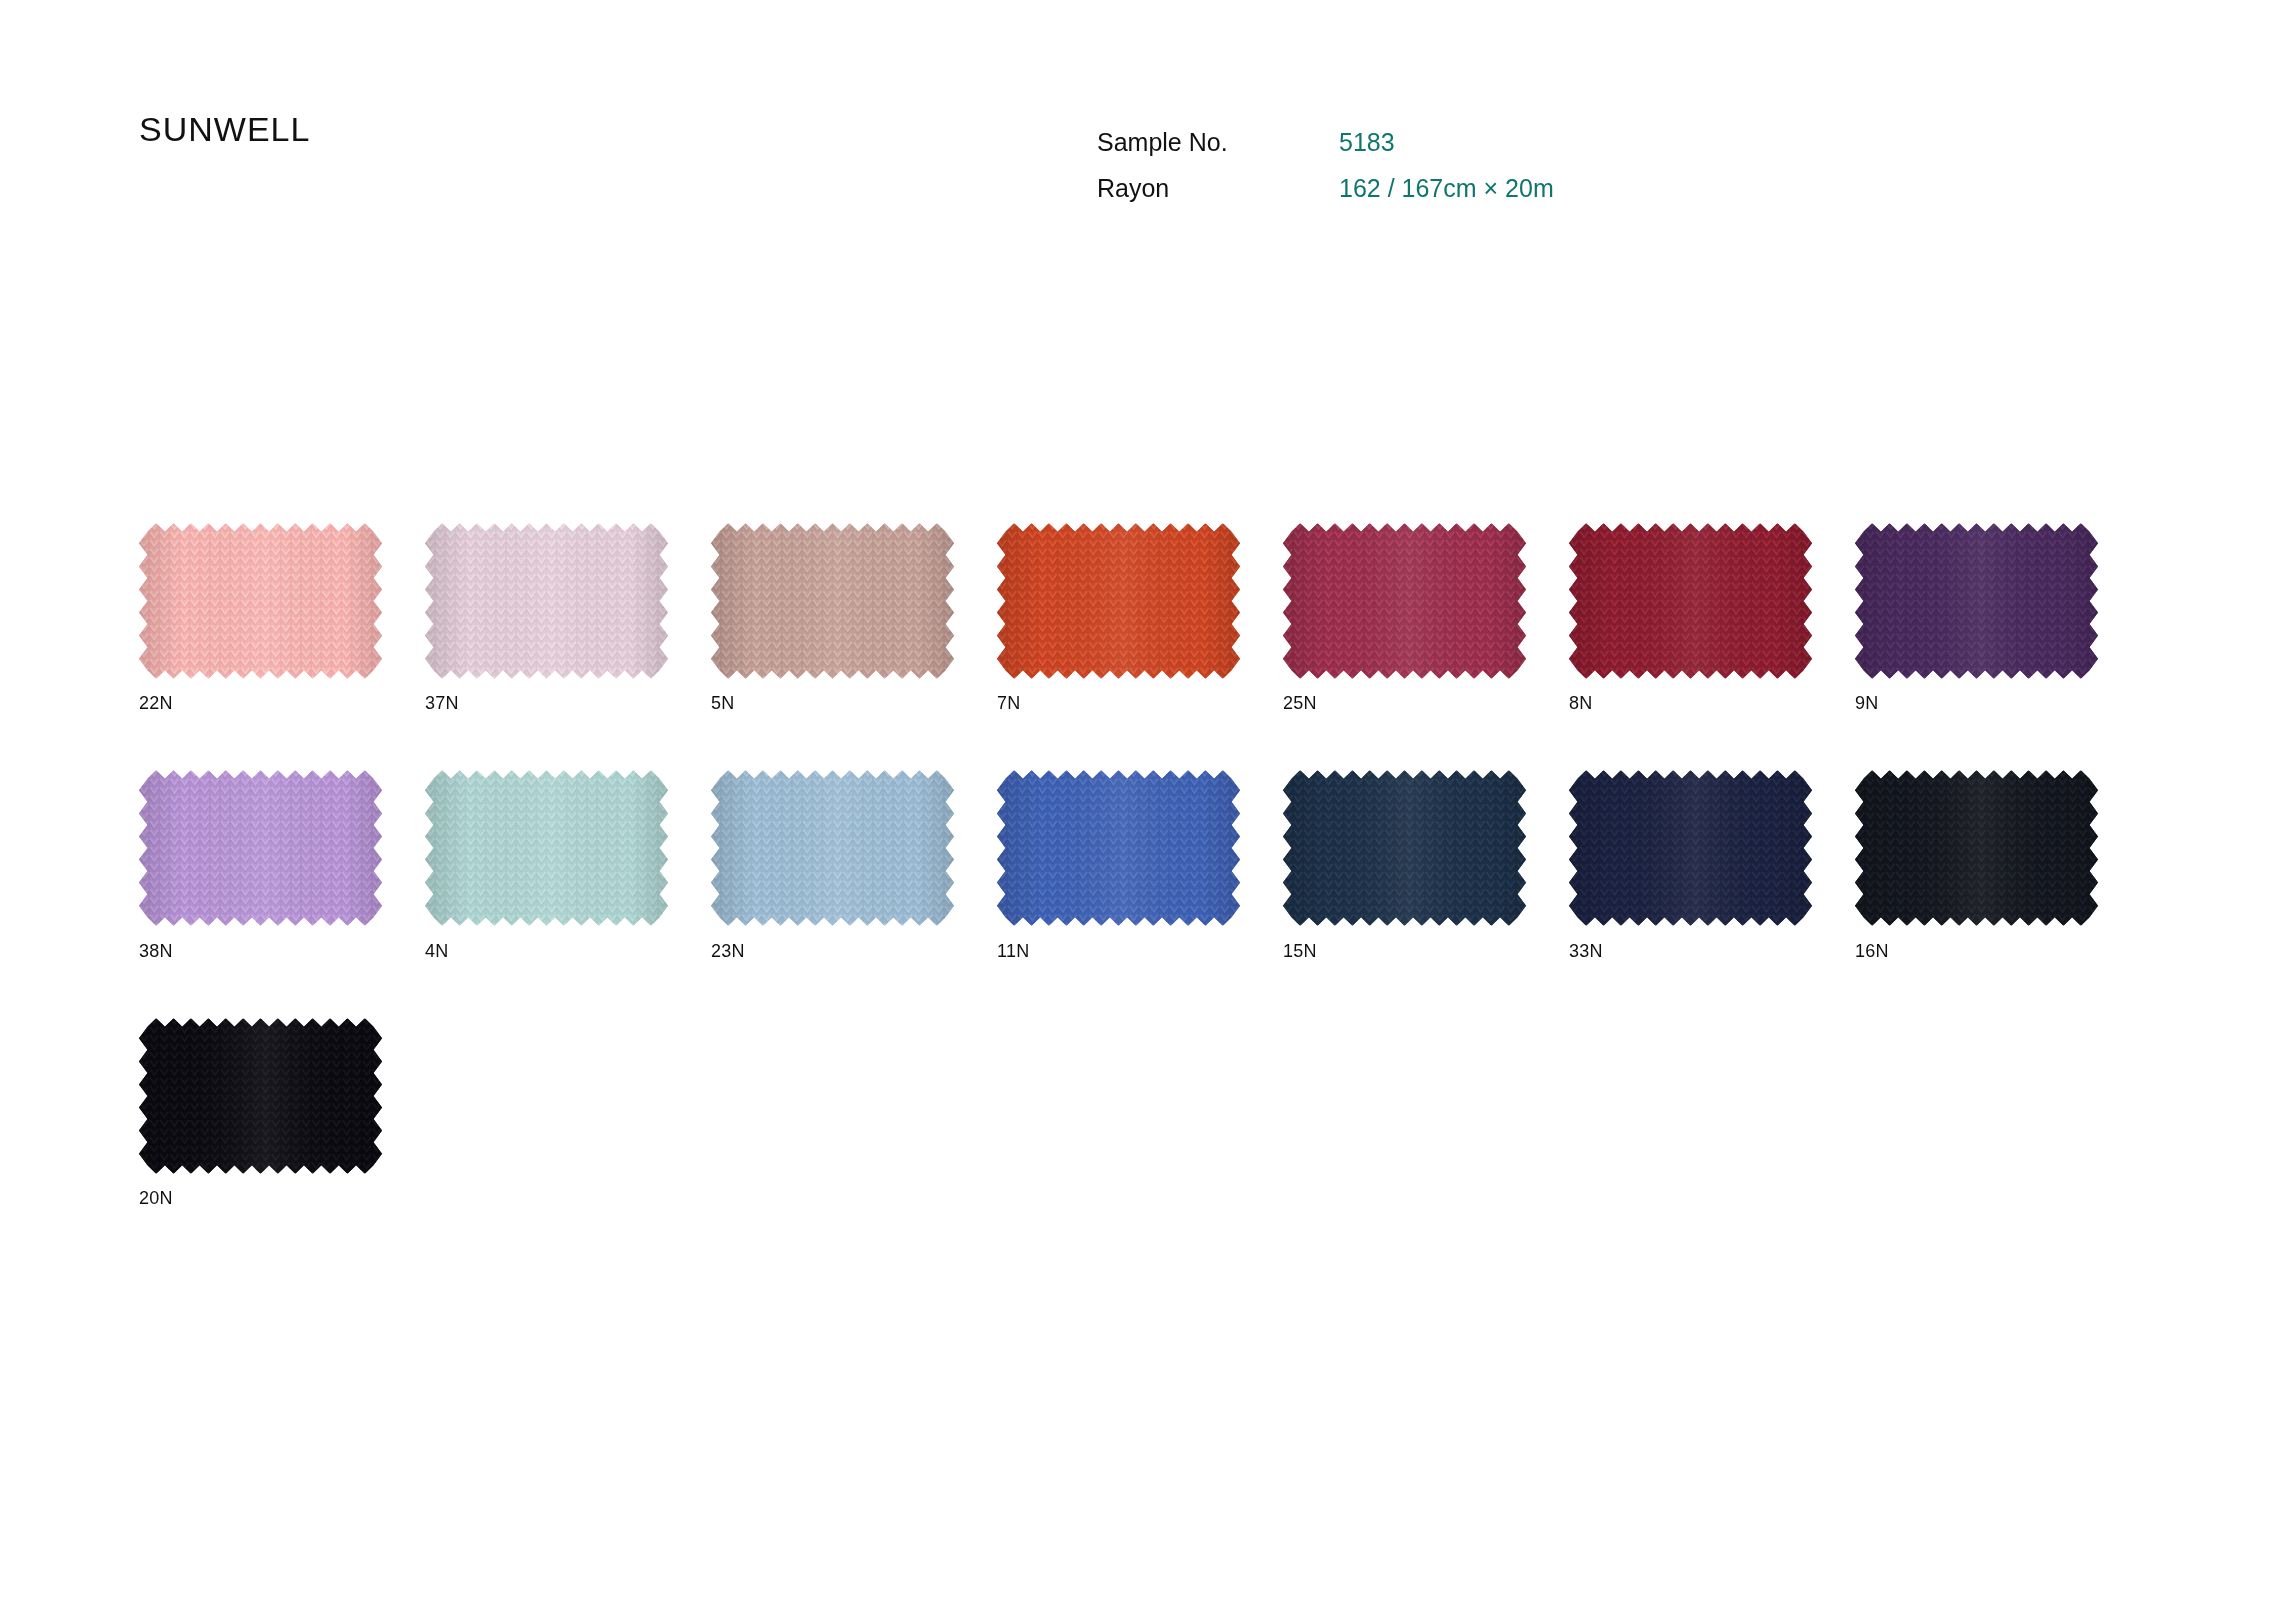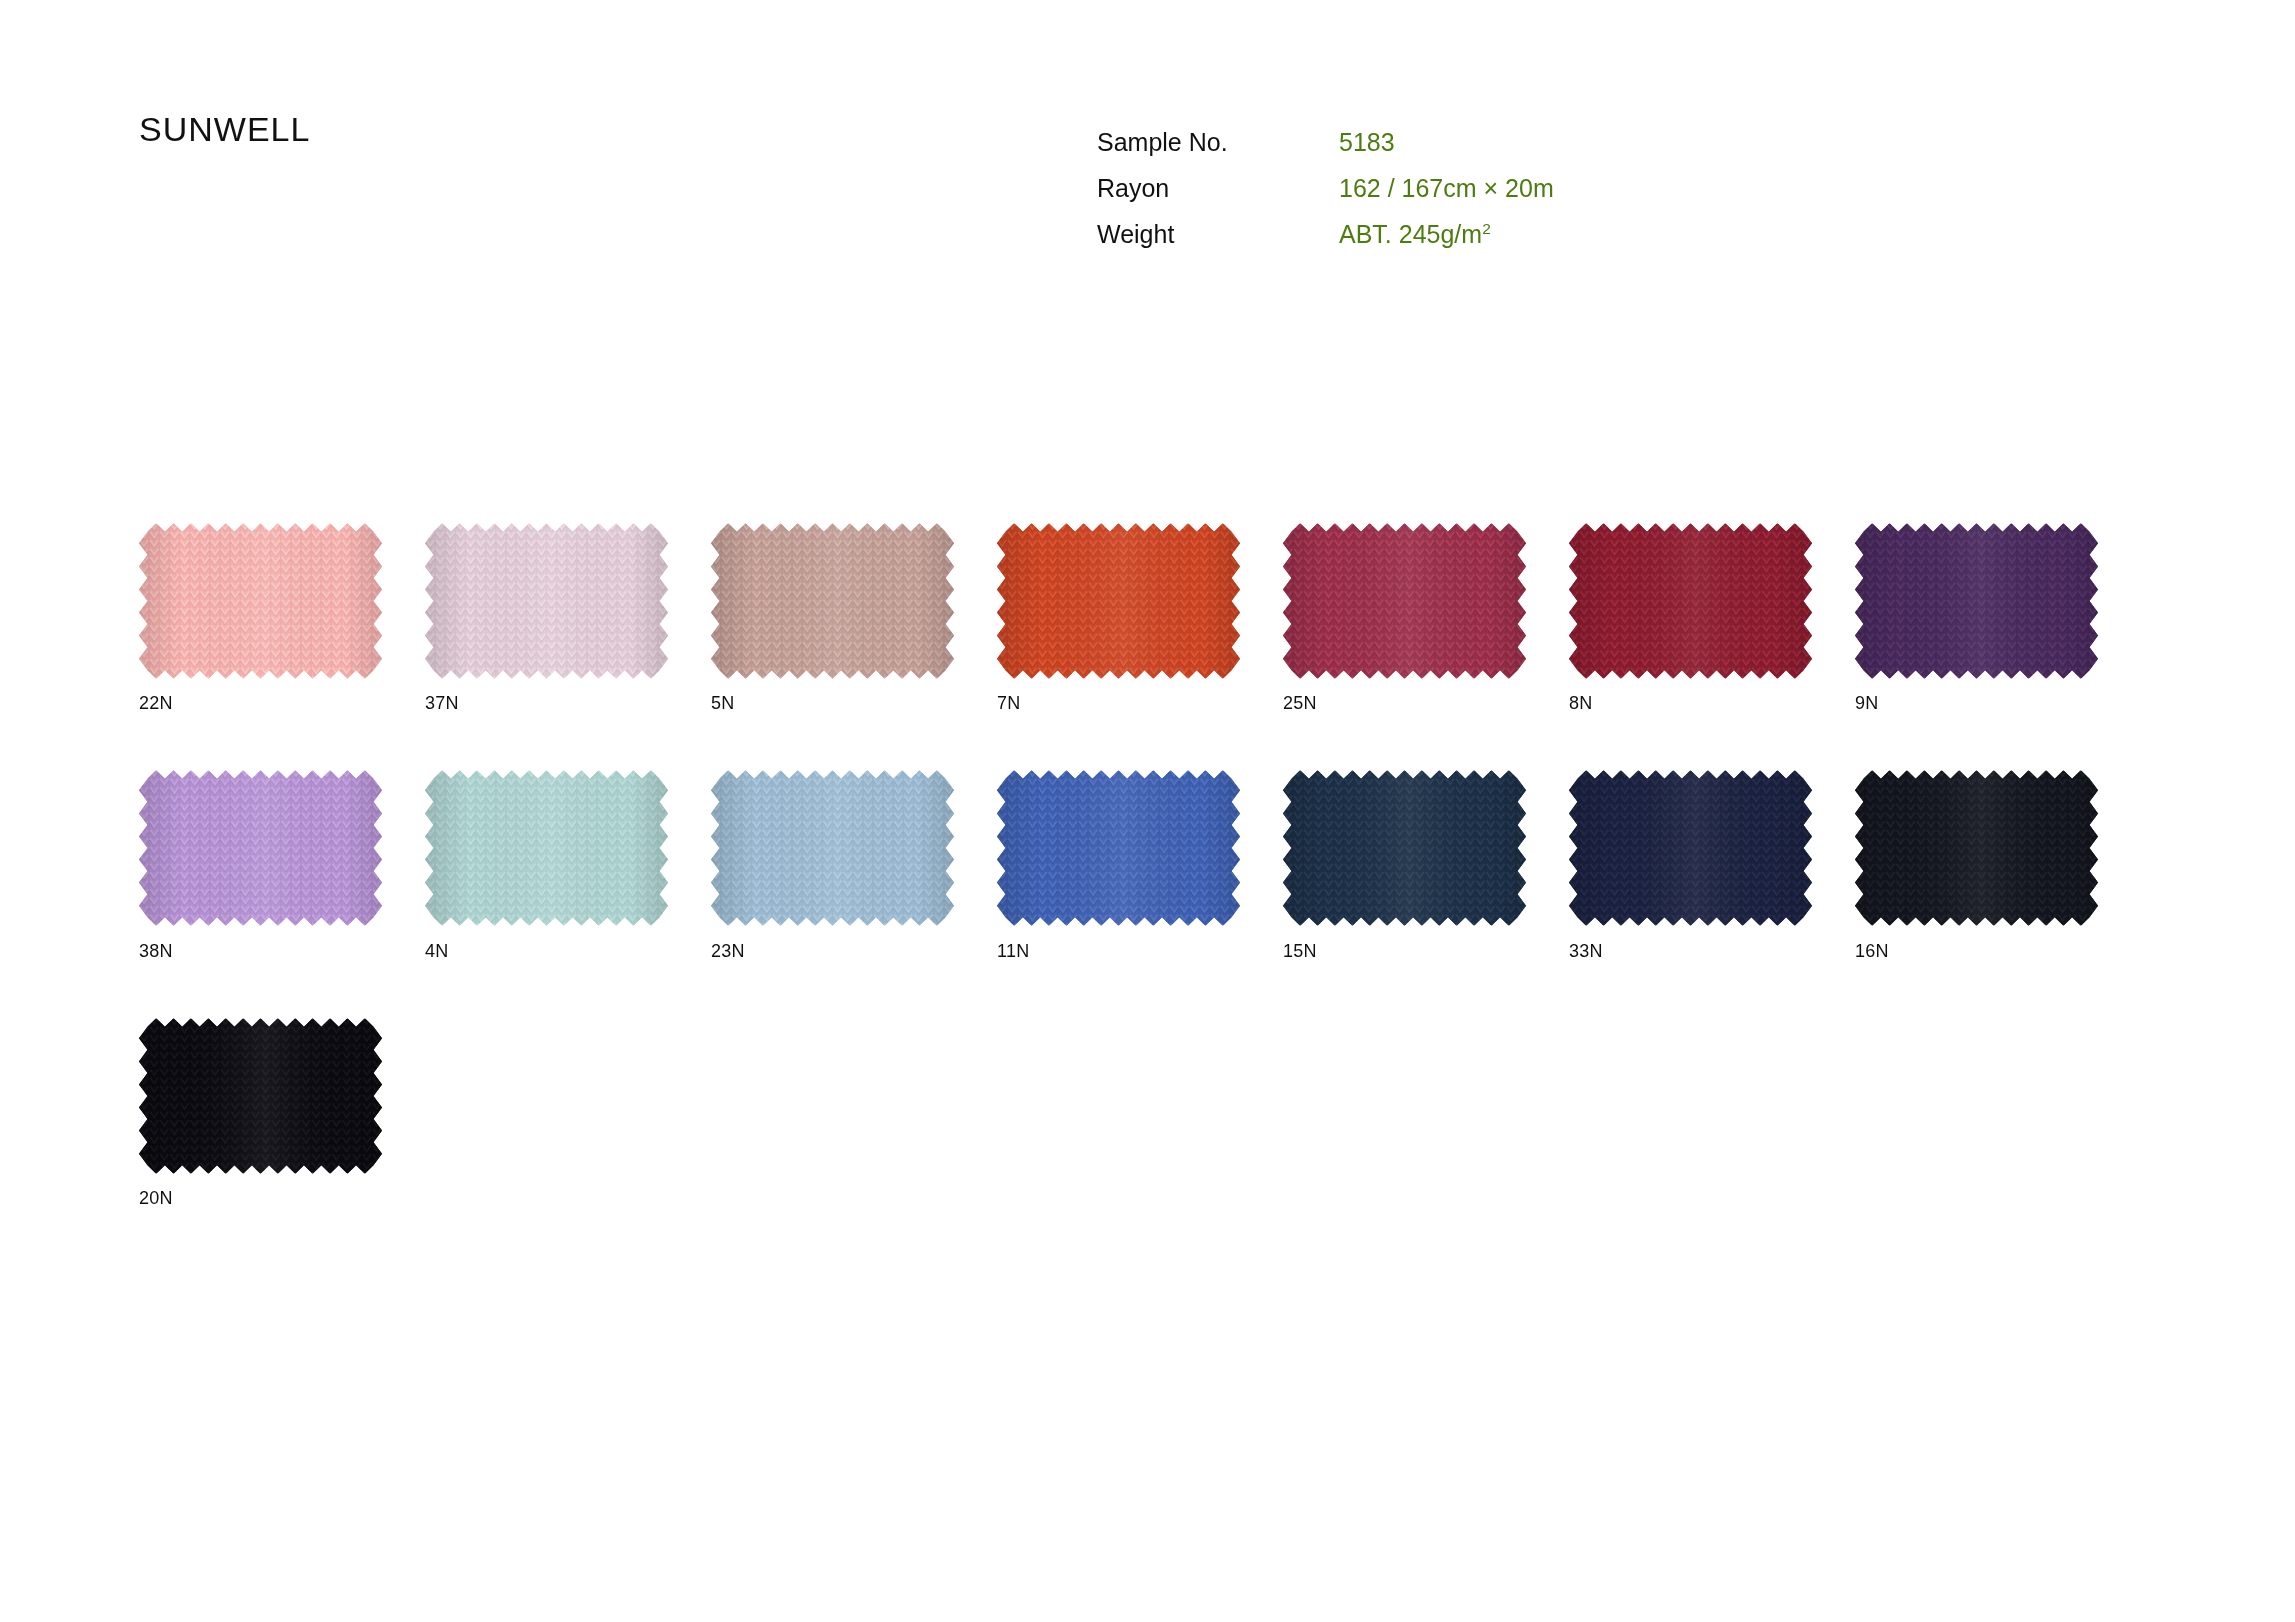--- a/index.html
+++ b/index.html
@@ -40,21 +40,21 @@
     height: 46px;
   }
   .spec-key {
     width: 242px;
     font-size: 25px;
     color: #111111;
     white-space: nowrap;
   }
   .spec-val {
     font-size: 25px;
-    color: #4d7c0f;
+    color: #0f766e;
     white-space: nowrap;
   }
   .spec-val sup {
     font-size: 0.62em;
     vertical-align: super;
     line-height: 0;
   }
 
   
   .grid {
@@ -95,24 +95,20 @@
 
 <div class="spec">
   <div class="spec-row">
     <div class="spec-key">Sample No.</div>
     <div class="spec-val">5183</div>
   </div>
   <div class="spec-row">
     <div class="spec-key">Rayon</div>
     <div class="spec-val">162 / 167cm × 20m</div>
   </div>
-  <div class="spec-row">
-    <div class="spec-key">Weight</div>
-    <div class="spec-val"><span>ABT. 245g/m</span><sup>2</sup></div>
-  </div>
 </div>
 
 <div class="grid" id="swatch-grid">
     <div class="cell">
       <div class="swatch">
 <svg viewBox="0 0 372 238" xmlns="http://www.w3.org/2000/svg" shape-rendering="auto">
   <defs>
     <pattern id="knit0" width="15.5" height="13" patternUnits="userSpaceOnUse">
       <rect width="15.5" height="13" fill="#f7b3b0"></rect>
 

